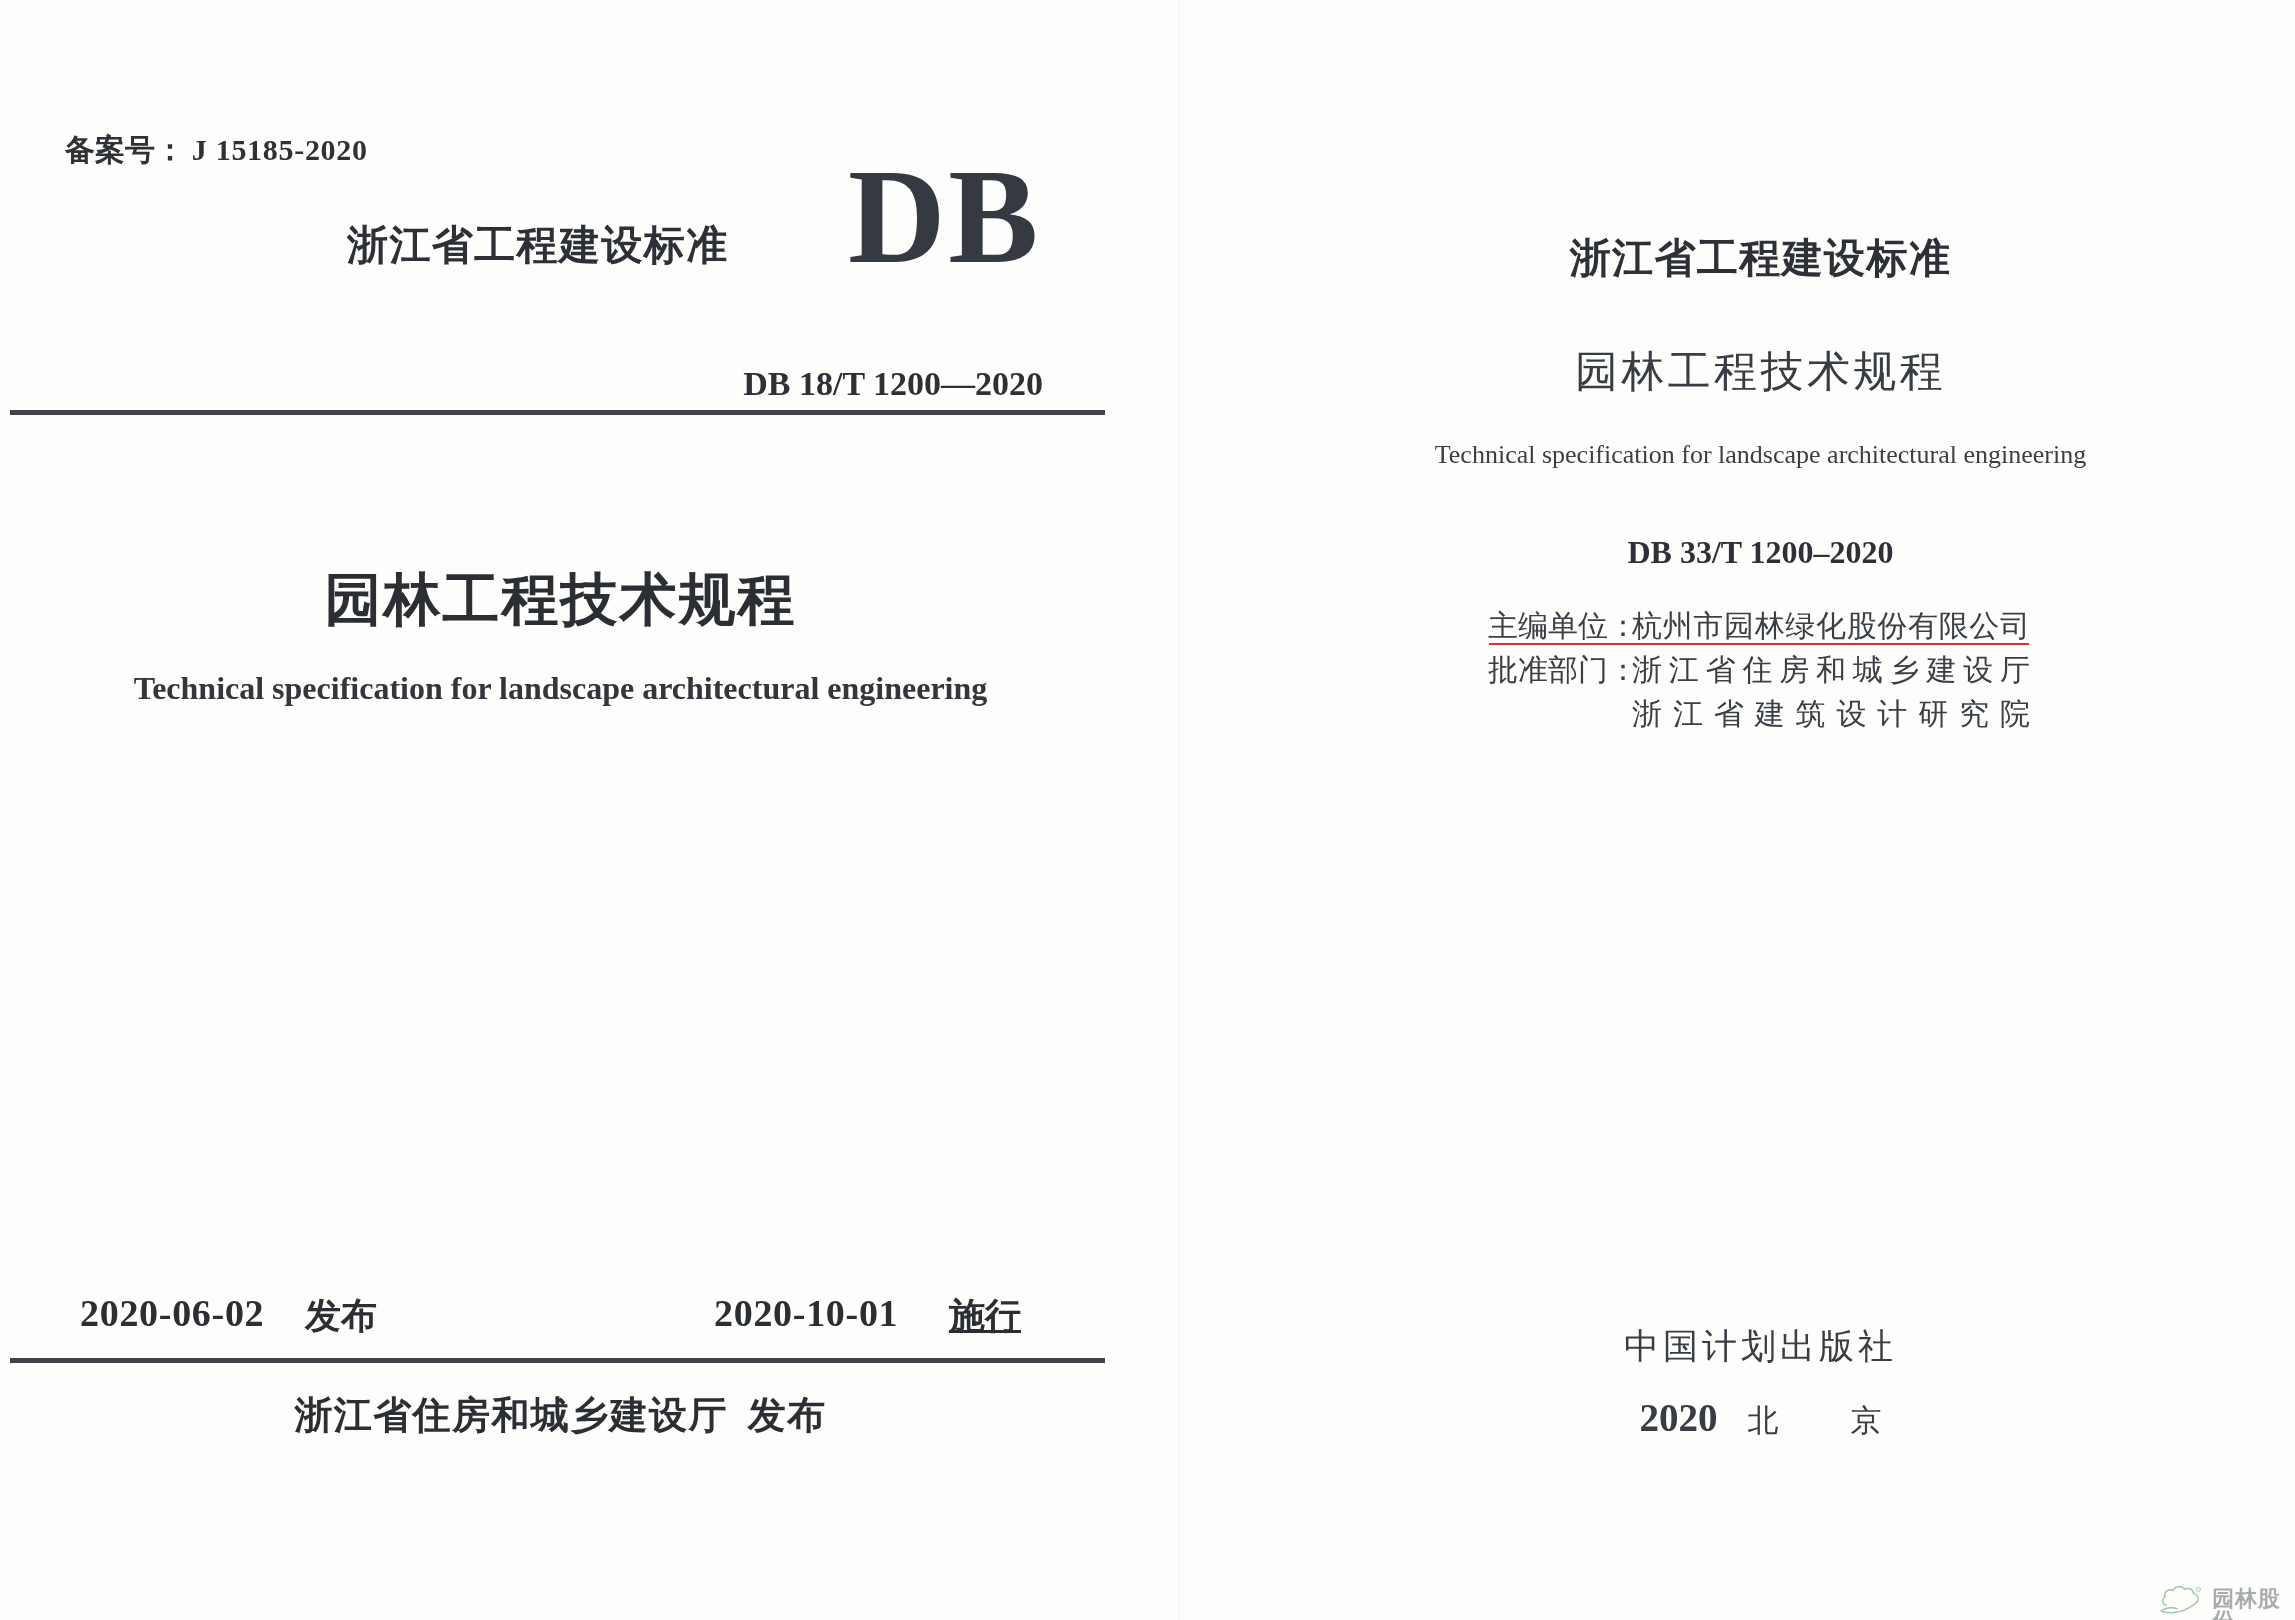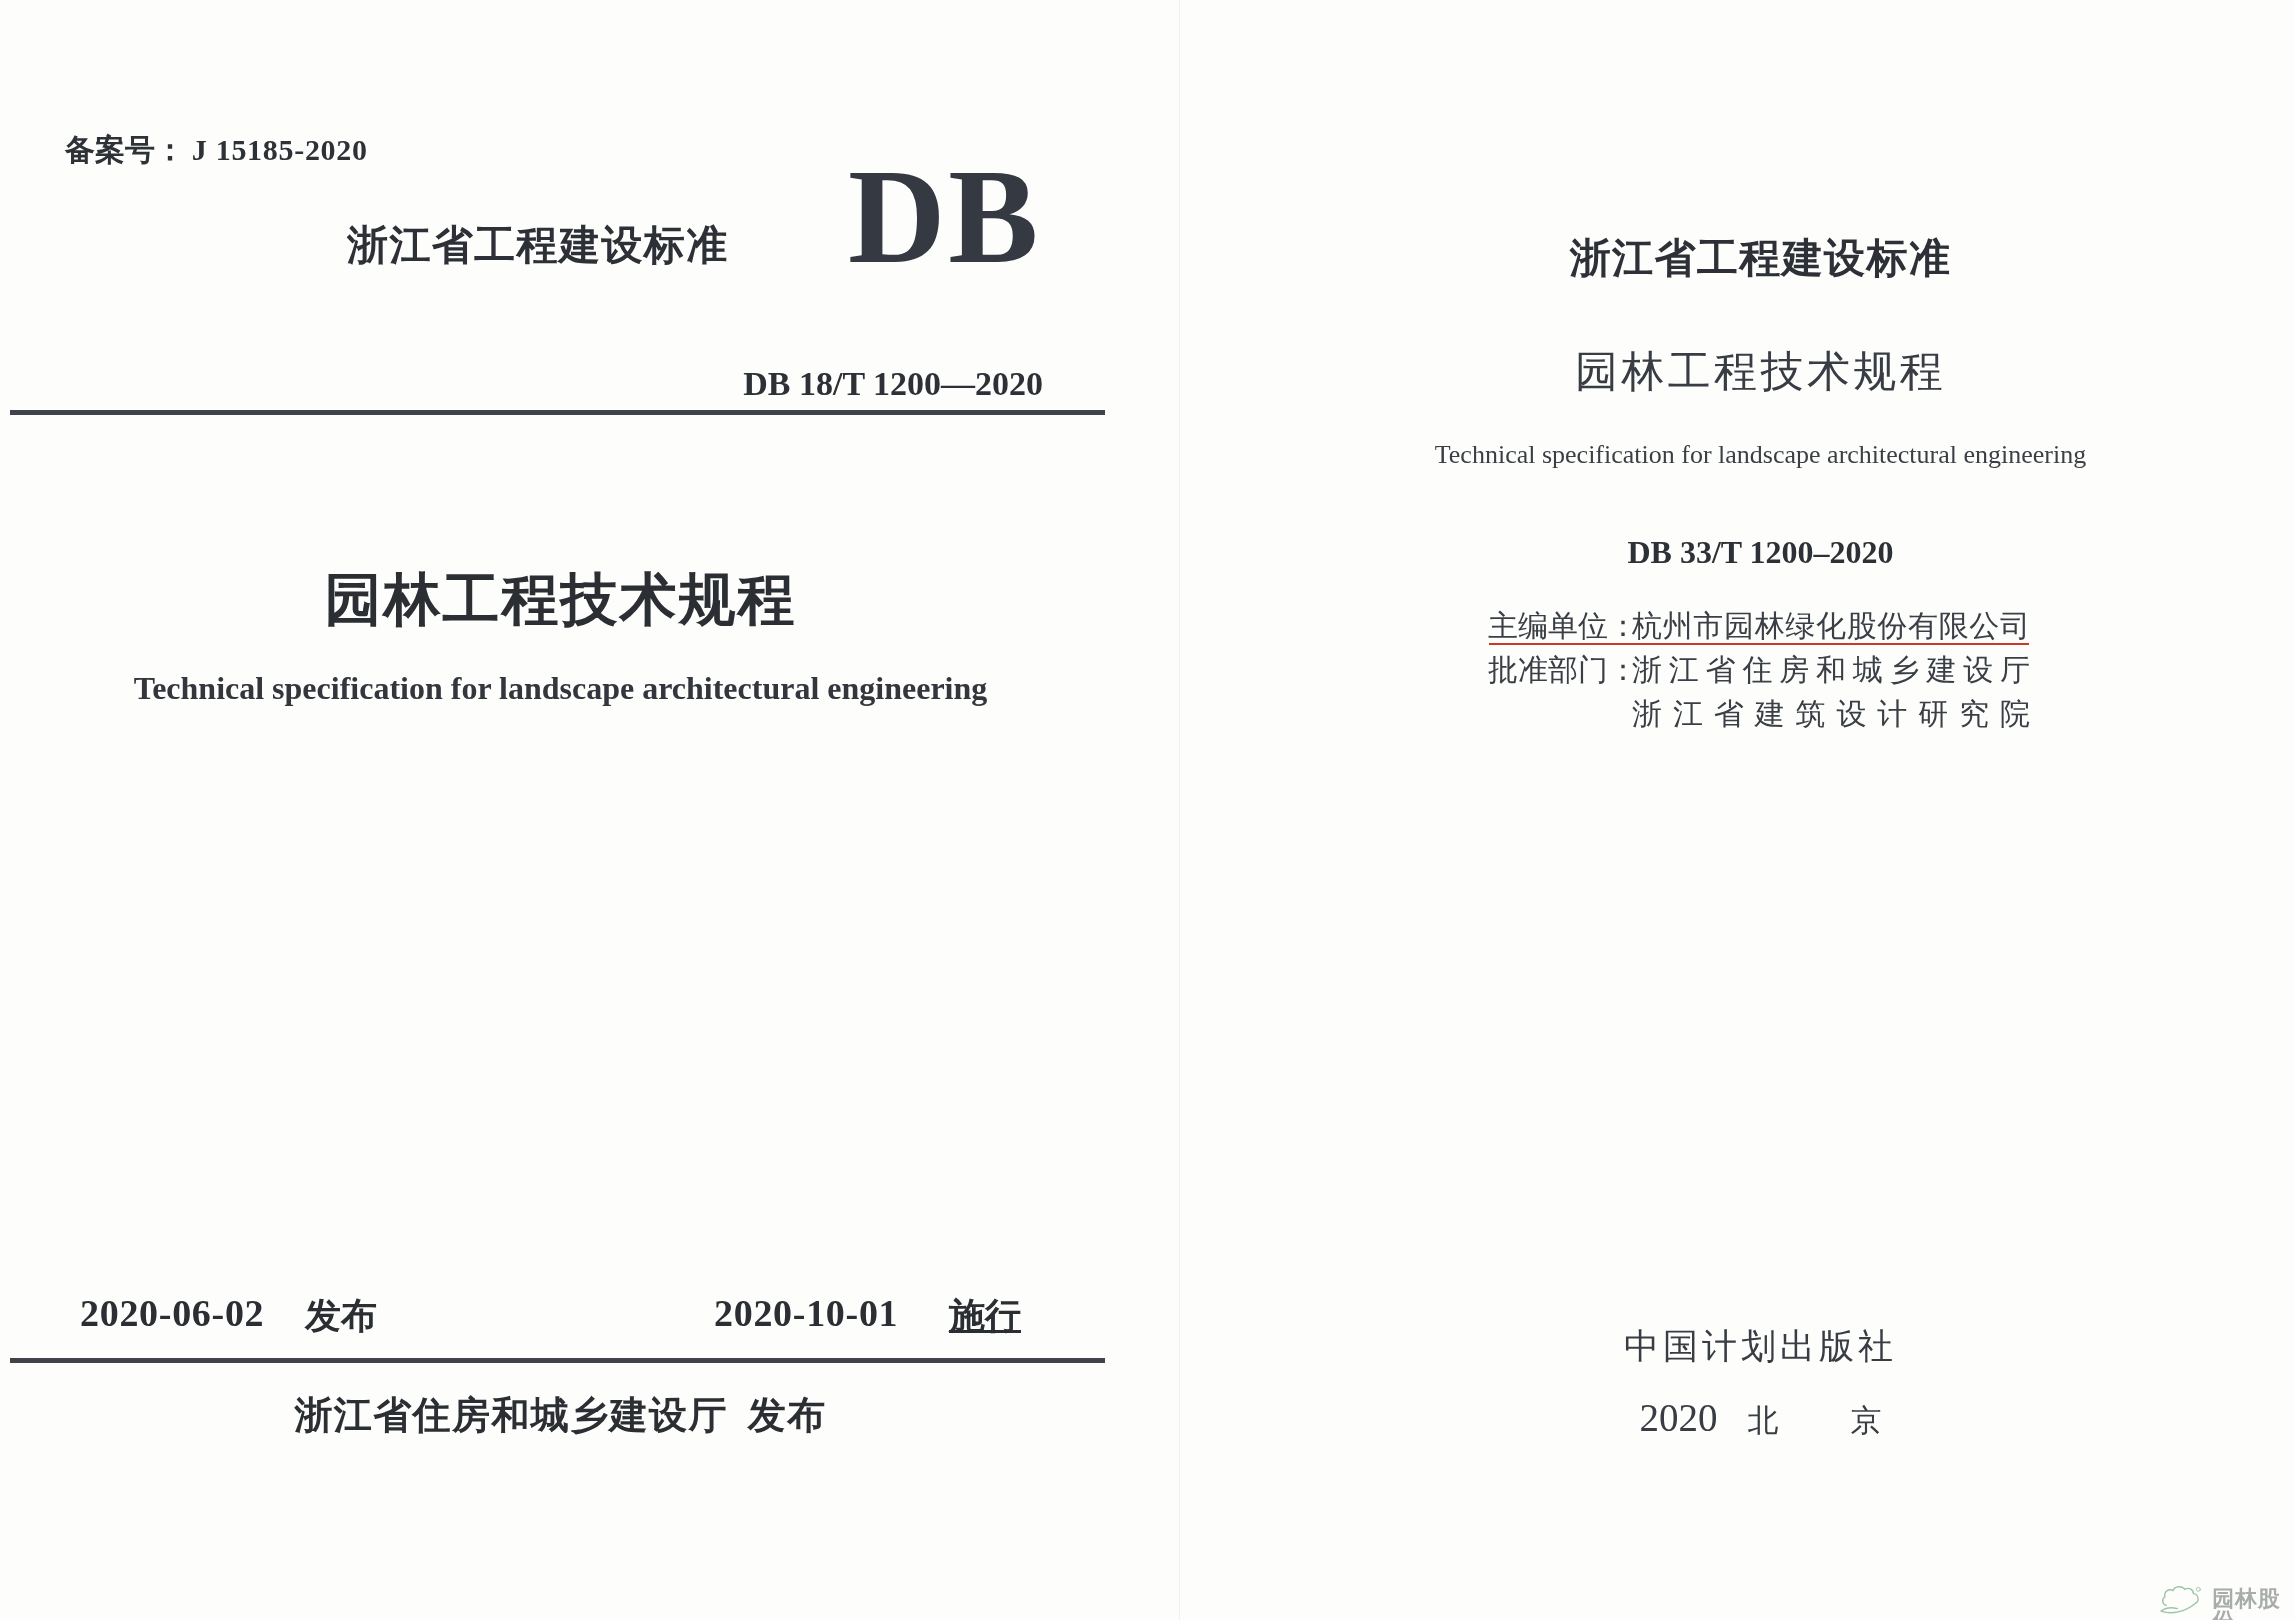--- a/index.html
+++ b/index.html
@@ -40,21 +40,21 @@
   #r-title{top:350px;font-size:43px;letter-spacing:3.4px;color:#383c43;}
   #r-en{top:442px;font-size:26px;color:#3b3f45;}
   #r-stdno{top:536px;font-size:32px;font-weight:700;color:#2d3036;}
   #ed-block{position:absolute;left:1488px;top:604px;font-family:"Liberation Serif","DejaVu Serif",serif;font-size:30px;color:#3a3e45;}
   .ed-line{height:44px;line-height:44px;white-space:nowrap;}
   .ed-label{display:inline-block;width:144px;}
   .ed-val{display:inline-block;width:398px;text-align:justify;text-align-last:justify;white-space:normal;}
   #red-underline{position:absolute;left:1489px;top:643px;width:540px;height:2px;background:#cf3726;}
   #r-publisher{top:1329px;font-size:35px;letter-spacing:4px;color:#383c43;}
   #r-pubrow{top:1398px;color:#383c43;}
-  #r-pubrow .year{font-size:39px;font-weight:400;}
+  #r-pubrow .year{font-size:39px;font-weight:700;}
   #r-pubrow .city{font-size:31px;letter-spacing:72px;margin-left:30px;margin-right:-72px;}
 
   
   #wm{position:absolute;left:2160px;top:1583px;display:flex;align-items:flex-start;}
   #wm .wm-text{margin-left:4px;margin-top:5.4px;}
   #wm .wm-co{font-size:22px;font-weight:700;letter-spacing:0.7px;color:#a7adaa;line-height:1;}
   #wm .wm-code{font-size:10px;font-weight:700;letter-spacing:0.3px;color:#8abb9b;line-height:1;margin-top:4px;}
 </style>
 </head>
 <body>

